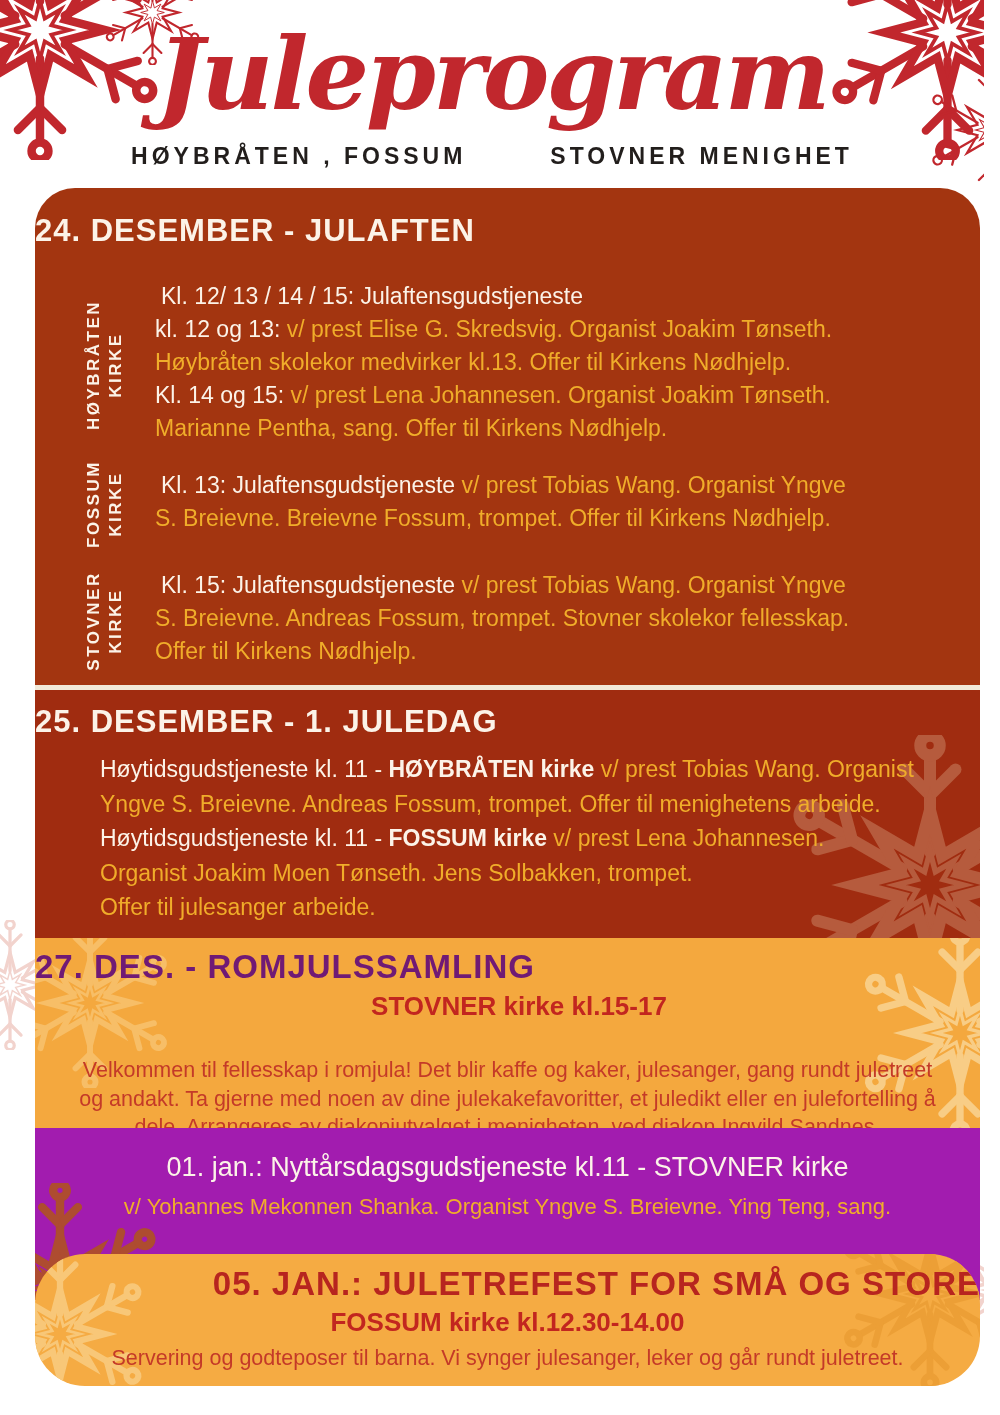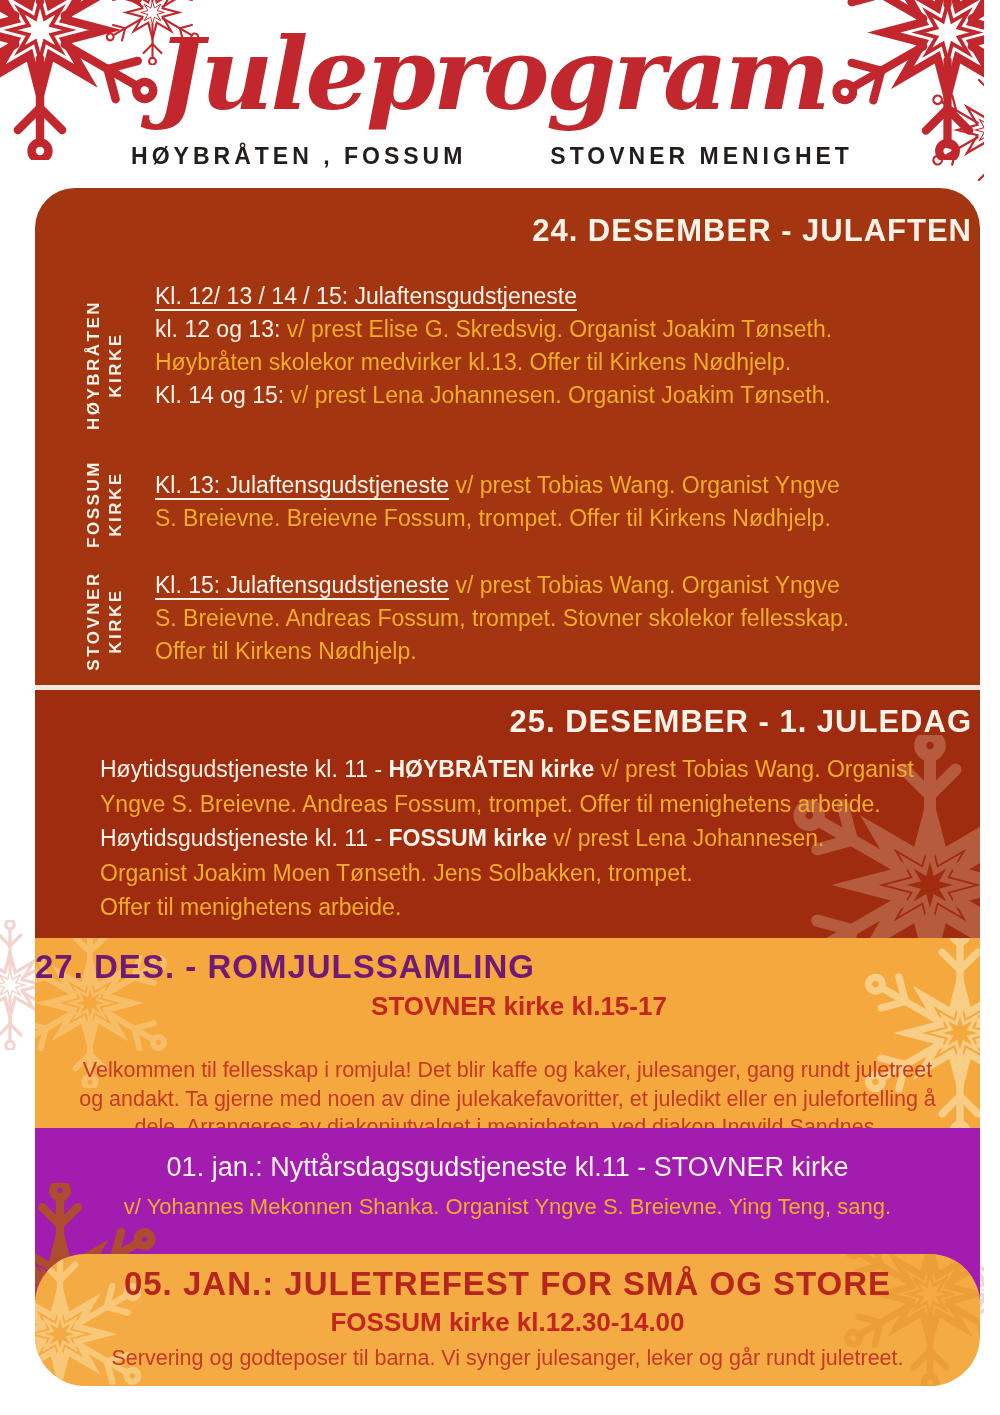--- a/index.html
+++ b/index.html
@@ -11,47 +11,47 @@
          font-family:"DejaVu Serif",serif;font-style:italic;font-weight:700;
          font-size:100px;line-height:120px;color:#C1272D;letter-spacing:-3px;}
   .subtitle{position:absolute;top:143px;left:0;right:0;text-align:center;font-weight:700;
             font-size:23px;letter-spacing:4px;color:#221E1C;white-space:nowrap;}
   .subtitle .gap{display:inline-block;width:84px;}
   
   .box1{position:absolute;left:35px;top:188px;width:945px;height:497px;background:#A33510;
         border-radius:40px 40px 0 0;overflow:hidden;}
   .gapline{position:absolute;left:35px;top:685px;width:945px;height:5px;background:#F2E9D8;}
   .box2{position:absolute;left:35px;top:690px;width:945px;height:248px;background:#A02C10;overflow:hidden;}
-  .sec-h{position:absolute;left:0;right:8px;text-align:right;font-weight:700;color:#FCF3E8;
-         letter-spacing:1px;font-size:31px;padding-left:31px;}
+  .sec-h{position:absolute;left:0;right:8px;text-align:left;font-weight:700;color:#FCF3E8;
+         letter-spacing:1px;font-size:31px;}
   .box1 .sec-h{top:25px;}
   .box2 .sec-h{top:14px;}
   .tblock{position:absolute;left:120px;font-size:23px;line-height:33px;white-space:nowrap;}
   .b2lines{position:absolute;left:65px;top:62px;font-size:23px;line-height:34.5px;white-space:nowrap;}
   .vlabel{position:absolute;left:-20px;width:180px;text-align:center;transform:rotate(-90deg);
           font-weight:700;font-size:17px;letter-spacing:2.5px;line-height:22px;color:#FCF3E8;}
   .w{color:#FCF3E8;}
-  .wu{color:#FCF3E8;text-decoration:underline;text-underline-offset:5px;text-decoration-thickness:2px;}
+  .wu{color:#FCF3E8;text-underline-offset:5px;text-decoration-thickness:2px;margin-left:6px;}
   .wb{color:#FCF3E8;font-weight:700;}
   .y{color:#F0AD2A;}
   
   .band-orange{position:absolute;left:35px;top:938px;width:945px;height:190px;background:#F4A83E;overflow:hidden;}
   .oh1{position:absolute;top:10px;left:0;right:0;text-align:left;font-size:33px;font-weight:700;
        color:#701a75;letter-spacing:1px;white-space:nowrap;}
   .oh2{position:absolute;top:53px;left:0;right:0;text-align:center;font-size:26px;font-weight:700;color:#C2261F;padding-left:23px;}
   .obody{position:absolute;top:94px;left:0;right:0;text-align:center;font-size:21.5px;line-height:28.5px;
          color:#C43A28;white-space:nowrap;margin-top:24px;}
   
   .band-red{position:absolute;left:35px;top:1128px;width:945px;height:172px;background:#a21caf;overflow:hidden;}
   .r1{position:absolute;top:24px;left:0;right:0;text-align:center;font-size:27px;color:#FCF3E8;white-space:nowrap;}
   .r2{position:absolute;top:66px;left:0;right:0;text-align:center;font-size:22px;color:#F0AD2A;white-space:nowrap;}
   
   .box-bottom{position:absolute;left:35px;top:1254px;width:945px;height:132px;background:#F5AB43;
               border-radius:50px;overflow:hidden;}
-  .bh1{position:absolute;top:11px;left:0;right:0;text-align:center;font-size:33px;font-weight:700;
+  .bh1{position:absolute;top:11px;left:0;right:0;text-align:right;font-size:33px;font-weight:700;
        color:#B7251F;letter-spacing:1px;white-space:nowrap;}
   .bh2{position:absolute;top:53px;left:0;right:0;text-align:center;font-size:26px;font-weight:700;color:#C2261F;}
   .bbody{position:absolute;top:92px;left:0;right:0;text-align:center;font-size:21.5px;color:#C43A28;white-space:nowrap;}
 </style>
 </head>
 <body>
 
 <svg width="0" height="0" style="position:absolute" aria-hidden="true">
   <defs>
     <path id="star8" d="M0,-50 L8,-19.4 L35.4,-35.4 L19.4,-8 L50,0 L19.4,8 L35.4,35.4 L8,19.4 L0,50 L-8,19.4 L-35.4,35.4 L-19.4,8 L-50,0 L-19.4,-8 L-35.4,-35.4 L-8,-19.4 Z"></path>
@@ -105,20 +105,21 @@
 
     <div class="vlabel" style="top:155px">
       <span>HØYBRÅTEN</span><br>
       <span>KIRKE</span>
     </div>
     <div class="tblock" style="top:92px">
       <div><span class="wu">Kl. 12/ 13 / 14 / 15:  Julaftensgudstjeneste</span></div>
       <div><span class="w">kl. 12 og 13: </span><span class="y">v/ prest Elise G. Skredsvig. Organist Joakim Tønseth.</span></div>
       <div><span class="y">Høybråten skolekor medvirker kl.13. Offer til Kirkens Nødhjelp.</span></div>
       <div><span class="w">Kl. 14 og 15: </span><span class="y">v/ prest Lena Johannesen. Organist Joakim Tønseth.</span></div>
+      <div><span class="y">Marianne Pentha, sang.  Offer til Kirkens Nødhjelp.</span></div>
     </div>
 
     <div class="vlabel" style="top:294px">
       <span>FOSSUM</span><br>
       <span>KIRKE</span>
     </div>
     <div class="tblock" style="top:281px">
       <div><span class="wu">Kl. 13:  Julaftensgudstjeneste</span><span class="y">  v/ prest Tobias Wang. Organist Yngve</span></div>
       <div><span class="y">S. Breievne. Breievne Fossum, trompet. Offer til Kirkens Nødhjelp.</span></div>
     </div>
@@ -139,21 +140,21 @@
   <div class="box2">
     <svg class="flake" style="left:745px;top:45px;width:300px;height:300px;color:#B65B3D;stroke-width:8px" viewBox="-100 -100 200 200">
         <use href="#flake"></use>
       </svg>
     <div class="sec-h">25. DESEMBER - 1. JULEDAG</div>
     <div class="b2lines">
       <div><span class="w">Høytidsgudstjeneste kl. 11  -  </span><span class="wb">HØYBRÅTEN kirke</span><span class="y"> v/ prest  Tobias Wang. Organist</span></div>
       <div><span class="y">Yngve S. Breievne. Andreas Fossum, trompet. Offer til menighetens arbeide.</span></div>
       <div><span class="w">Høytidsgudstjeneste kl. 11  -  </span><span class="wb">FOSSUM kirke</span><span class="y"> v/ prest Lena Johannesen.</span></div>
       <div><span class="y">Organist Joakim Moen Tønseth. Jens Solbakken, trompet.</span></div>
-      <div><span class="y">Offer til menighetens arbeide.</span></div>
+      <div><span class="y">Offer til julesanger arbeide.</span></div>
     </div>
   </div>
 
   <div class="band-orange">
     <svg class="flake" style="left:-30px;top:-20px;width:170px;height:170px;color:#F7BE67;stroke-width:7px" viewBox="-100 -100 200 200">
         <use href="#flake"></use>
       </svg>
     <svg class="flake" style="left:820px;top:-10px;width:210px;height:210px;color:#F8CD86;stroke-width:7px" viewBox="-100 -100 200 200">
         <use href="#flake"></use>
       </svg>

